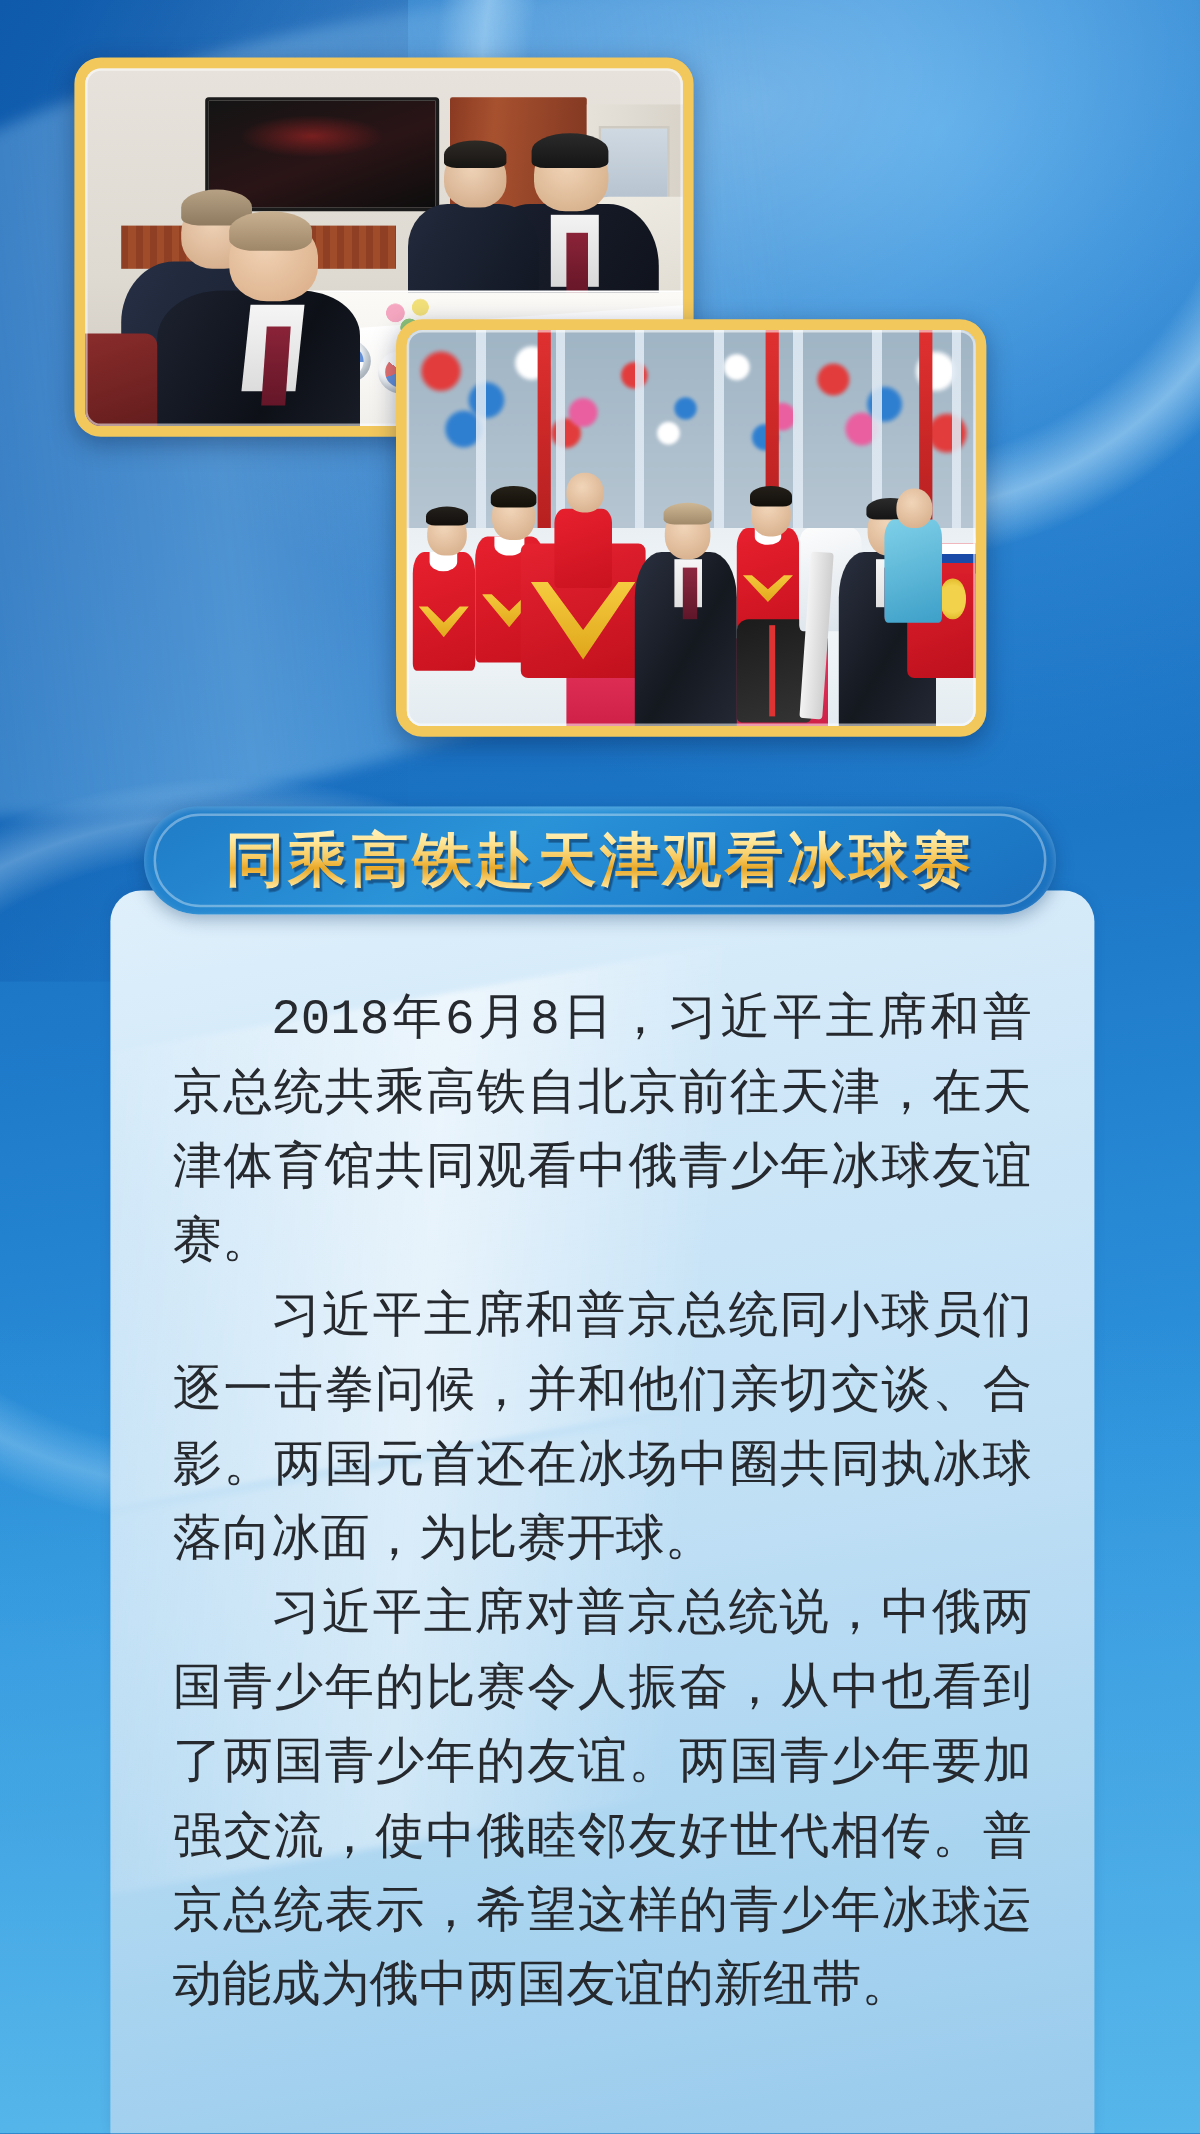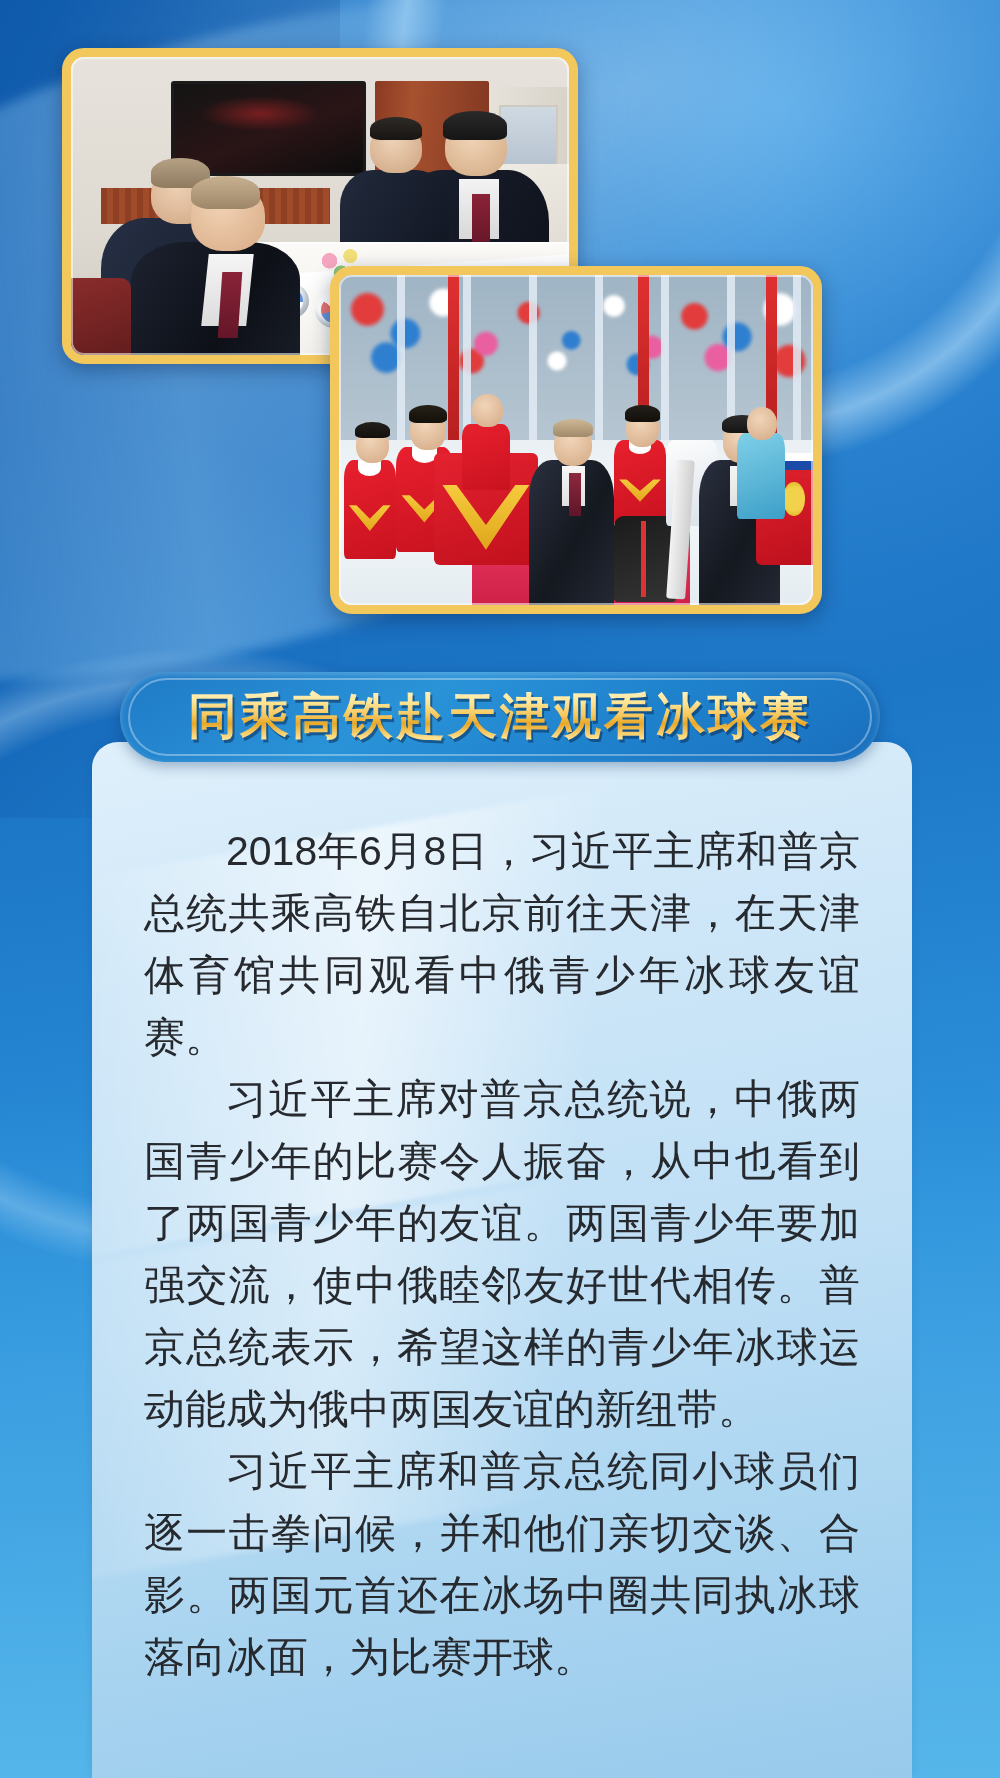--- a/index.html
+++ b/index.html
@@ -189,21 +189,21 @@
     content:"";position:absolute;left:-28%;top:46%;width:120%;height:30%;
     background:linear-gradient(104deg,rgba(255,255,255,0) 20%,rgba(255,255,255,.40) 48%,rgba(255,255,255,0) 70%);
     transform:rotate(-10deg);filter:blur(3px);
   }
   #article{
     position:relative;z-index:2;
     padding:78px 52px 0 52px;
   }
   #article p{
     margin:0;
-    font-family:Liberation Sans, sans-serif;
+    font-family:Liberation Mono, monospace;
     font-size:41px;line-height:62px;color:#26292e;
     text-indent:2em;text-align:justify;text-justify:inter-ideograph;
     letter-spacing:0px;
   }
 </style>
 </head>
 <body>
 
 <div id="poster">
 
@@ -316,22 +316,22 @@
       </div>
 
       <div class="jersey-blue" style="left:84%;top:48%;width:10%;height:26%"></div>
       <div class="f-head" style="left:86%;top:40%;width:6.5%;height:10%"></div>
     </div>
   </div>
 
   <div id="content-panel">
     <div id="article">
       <p>2018年6月8日，习近平主席和普京总统共乘高铁自北京前往天津，在天津体育馆共同观看中俄青少年冰球友谊赛。</p>
+      <p>习近平主席和普京总统同小球员们逐一击拳问候，并和他们亲切交谈、合影。两国元首还在冰场中圈共同执冰球落向冰面，为比赛开球。</p>
       <p>习近平主席对普京总统说，中俄两国青少年的比赛令人振奋，从中也看到了两国青少年的友谊。两国青少年要加强交流，使中俄睦邻友好世代相传。普京总统表示，希望这样的青少年冰球运动能成为俄中两国友谊的新纽带。</p>
-      <p>习近平主席和普京总统同小球员们逐一击拳问候，并和他们亲切交谈、合影。两国元首还在冰场中圈共同执冰球落向冰面，为比赛开球。</p>
     </div>
   </div>
 
   <div id="title-banner">
     <span id="title-text">同乘高铁赴天津观看冰球赛</span>
   </div>
 
 </div>
 
 </body></html>

